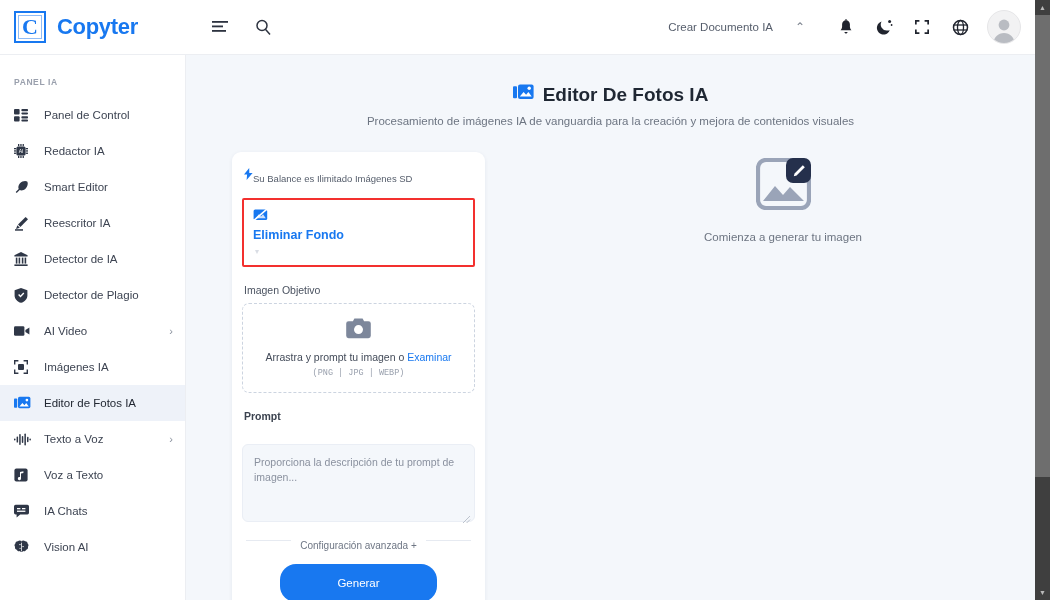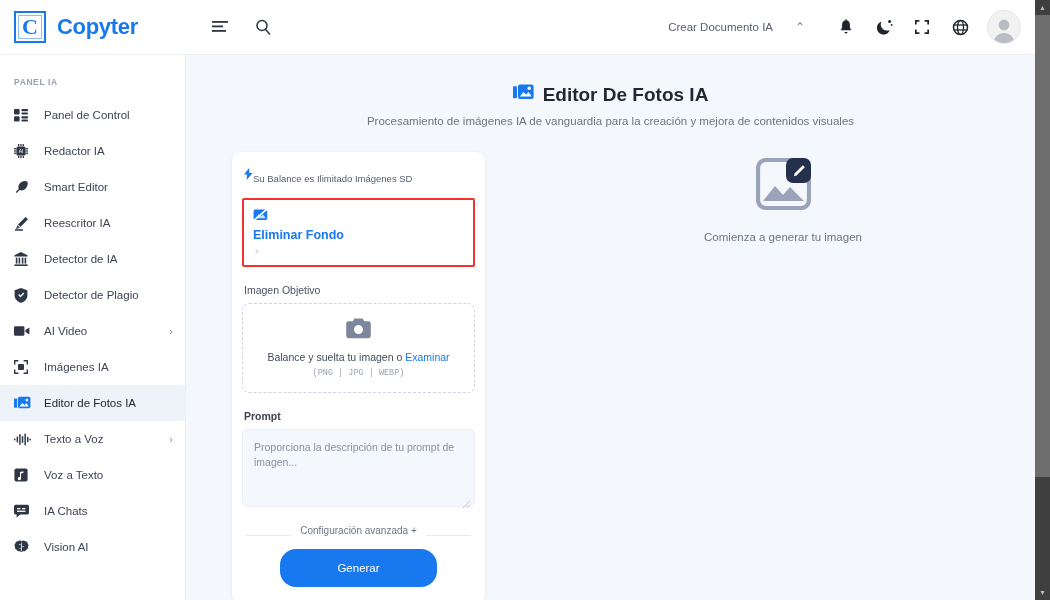--- a/index.html
+++ b/index.html
@@ -245,21 +245,21 @@
   }
   .dz-main .link { color: #1878f0; margin-top: 23px; }
   .dz-sub {
     margin-top: 5px;
     font-size: 8.5px;
     color: #9aa1ae;
     font-family: Liberation Mono, monospace;
   }
 
   .textarea-box {
-    margin-top: 7px;
+    margin-top: 22px;
     background: #f4f7fb;
     border: 1px solid #eaeef5;
     border-radius: 6px;
     height: 78px;
     padding: 10px 11px;
     position: relative;
     cursor: text;
   }
   .ta-placeholder {
     font-size: 10.5px;
@@ -269,21 +269,21 @@
   .resize-handle {
     position: absolute;
     right: 3px; bottom: 2px;
     width: 9px; height: 9px;
     color: #b6bcc7;
     cursor: nwse-resize;
   }
 
   .adv-row {
     margin-top: 18px;
-    display: flex; align-items: flex-end;
+    display: flex; align-items: flex-start;
     gap: 9px;
     padding: 0 4px;
   }
   .adv-line {
     flex: 1; height: 1px;
     background: #e6eaf1;
   }
   .adv-text {
     font-size: 10px;
     color: #6e7684;
@@ -658,21 +658,21 @@
           <div class="field-label">Imagen Objetivo</div>
 
           <div class="dropzone">
             <span>
               <svg width="25" height="21" viewBox="0 0 25 21">
                 <path d="M8.4 0.6h8.2l1.5 2.6h4.3a2.4 2.4 0 0 1 2.4 2.4v12.2a2.4 2.4 0 0 1-2.4 2.4H2.6A2.4 2.4 0 0 1 .2 17.8V5.6a2.4 2.4 0 0 1 2.4-2.4h4.3z" fill="#7d879b"></path>
                 <circle cx="12.5" cy="11.6" r="4.5" fill="#ffffff"></circle>
               </svg>
             </span>
             <div class="dz-main">
-              <span>Balance y suelta tu imagen o </span><span class="link">Examinar</span>
+              <span>Arrastra y prompt tu imagen o </span><span class="link">Examinar</span>
             </div>
             <div class="dz-sub">(PNG | JPG | WEBP)</div>
           </div>
 
           <div class="field-label strongish">Prompt</div>
 
           <div class="textarea-box">
             <div class="ta-placeholder">Proporciona la descripción de tu prompt de imagen...</div>
             <span class="resize-handle">
               <svg width="9" height="9" viewBox="0 0 9 9">

